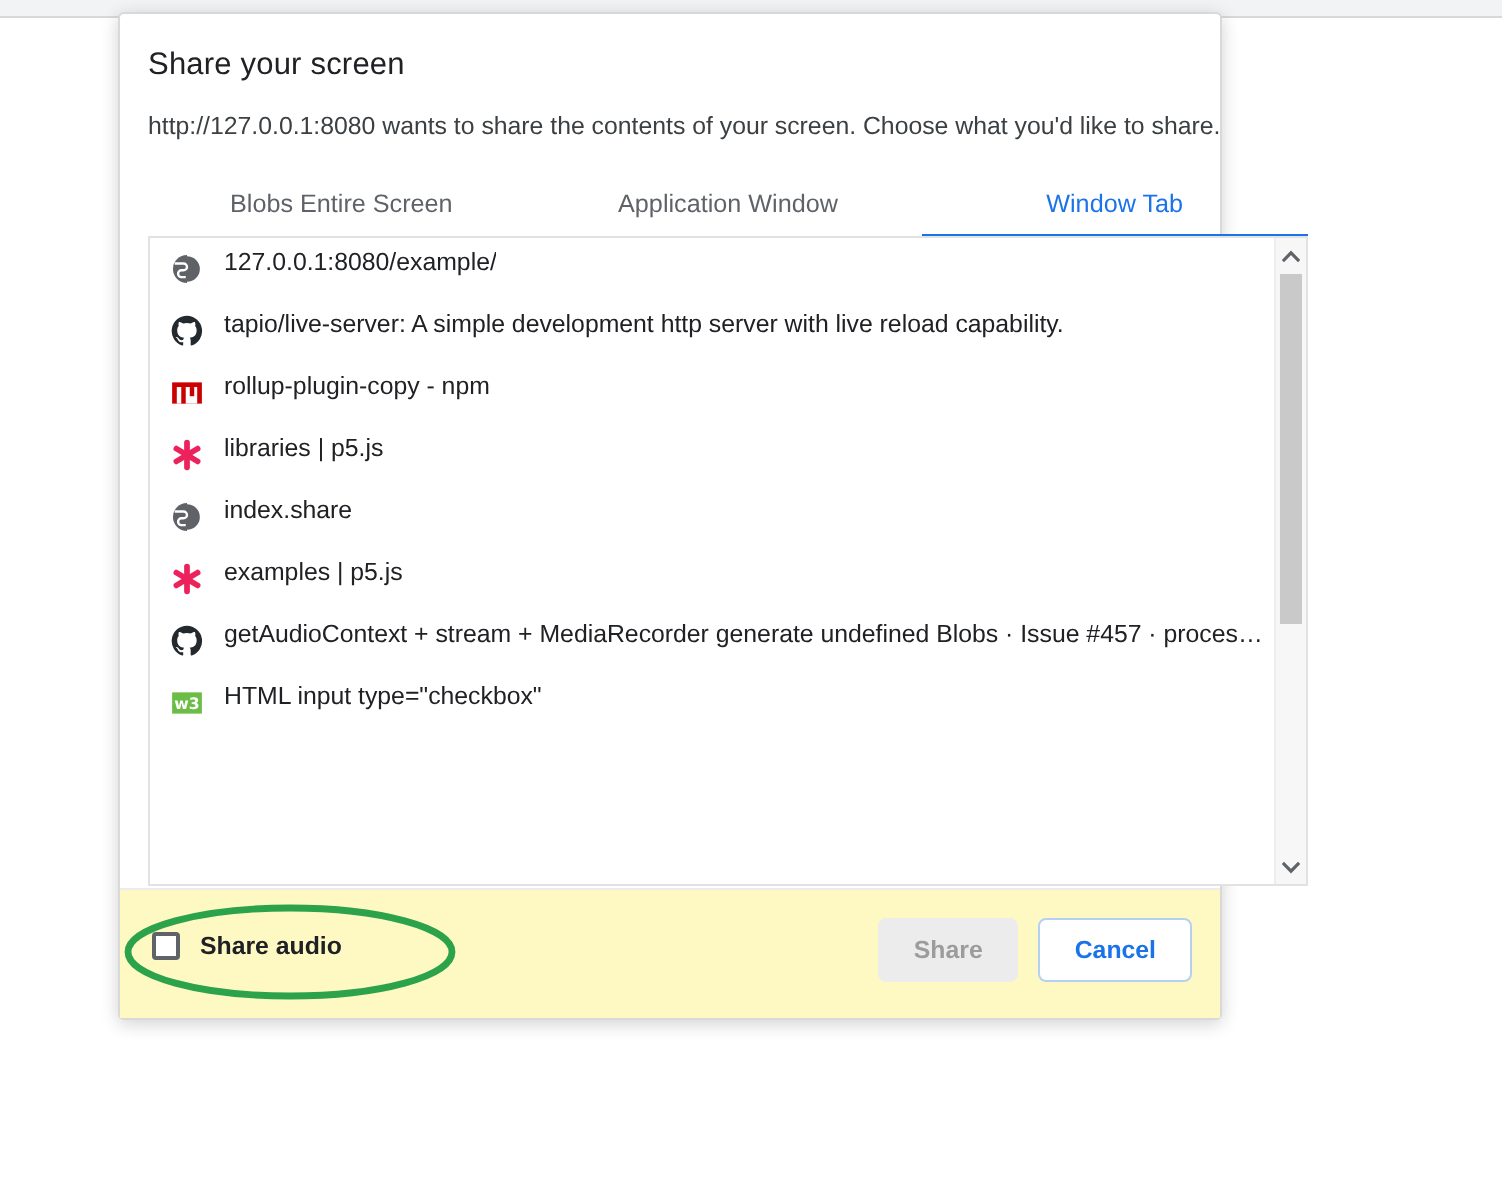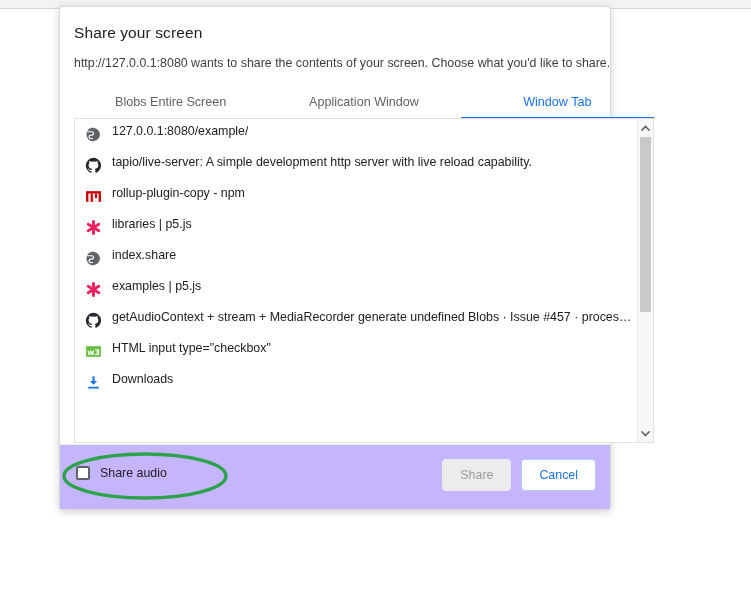--- a/index.html
+++ b/index.html
@@ -167,21 +167,22 @@
   }
 
   
   .footer {
     position: absolute;
     left: 0;
     right: 0;
     bottom: 0;
     height: 64px;
     border-top: 1px solid #ededed;
-    background: #c4b5fd;
+    background: #fef9c3;
+    font-weight: bold;
   }
   .share-audio {
     position: absolute;
     left: 16px;
     top: 21px;
     display: flex;
     align-items: center;
     cursor: pointer;
   }
   .checkbox {
@@ -330,30 +331,20 @@
           <span class="li-label">getAudioContext + stream + MediaRecorder generate undefined Blobs · Issue #457 · processing...</span>
         </div>
         <div class="list-item">
           <span class="li-icon">
             <svg width="17" height="17" viewBox="0 0 16 16">
               <rect x="1" y="3" width="14" height="10" fill="#6bbd45"></rect>
               <text x="8" y="11" font-family="DejaVu Sans, sans-serif" font-size="7.4" fill="#ffffff" text-anchor="middle" font-weight="bold">w3</text>
             </svg>
           </span>
           <span class="li-label">HTML input type="checkbox"</span>
-        </div>
-        <div class="list-item">
-          <span class="li-icon">
-            <svg width="17" height="17" viewBox="0 0 16 16">
-              <path d="M8 2.2 V9" stroke="#1a73e8" stroke-width="2"></path>
-              <path d="M4.6 6.6 L8 10.2 L11.4 6.6 z" fill="#1a73e8"></path>
-              <rect x="3" y="12" width="10" height="1.7" fill="#1a73e8"></rect>
-            </svg>
-          </span>
-          <span class="li-label">Downloads</span>
         </div>
       </div>
     <div class="scrollbar">
       <div class="sb-arrow up">
         <svg width="9" height="6" viewBox="0 0 9 6">
             <path d="M1 5 L4.5 1.4 L8 5" stroke="#5f6368" stroke-width="1.6" fill="none" stroke-linecap="square"></path>
           </svg>
       </div>
       <div class="sb-thumb"></div>
       <div class="sb-arrow down">

